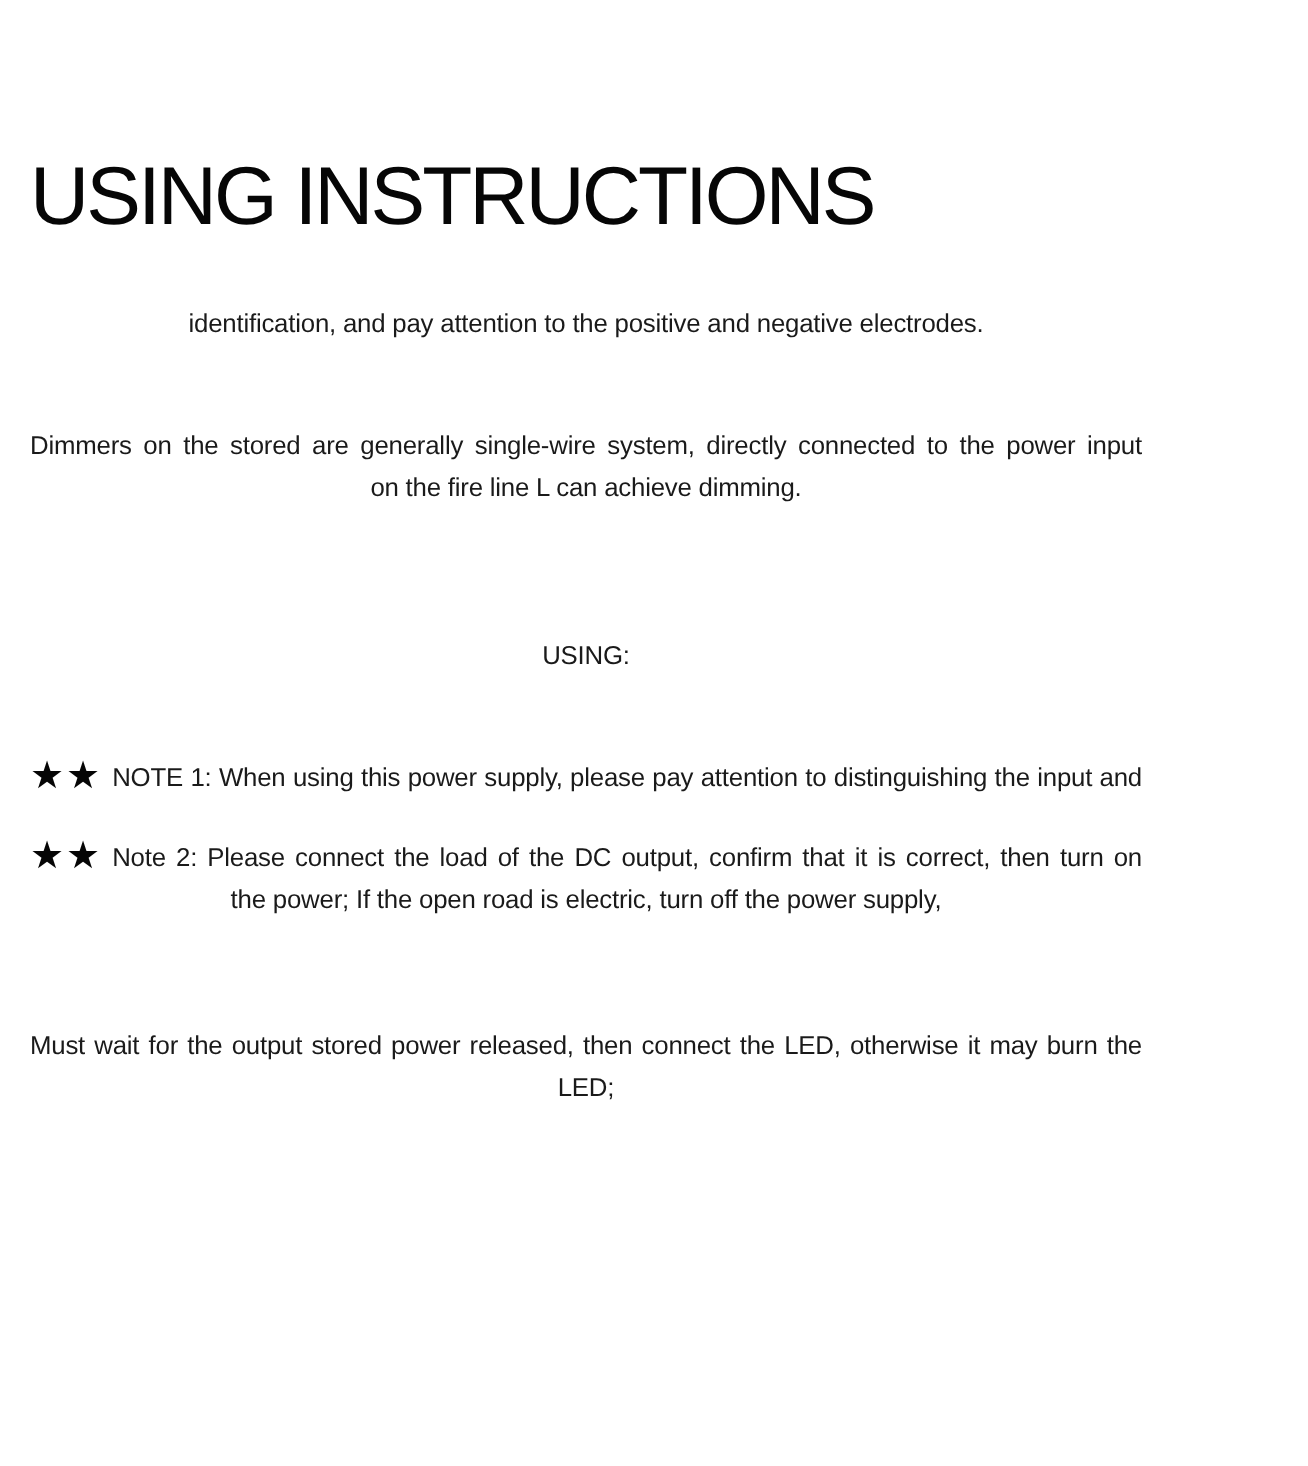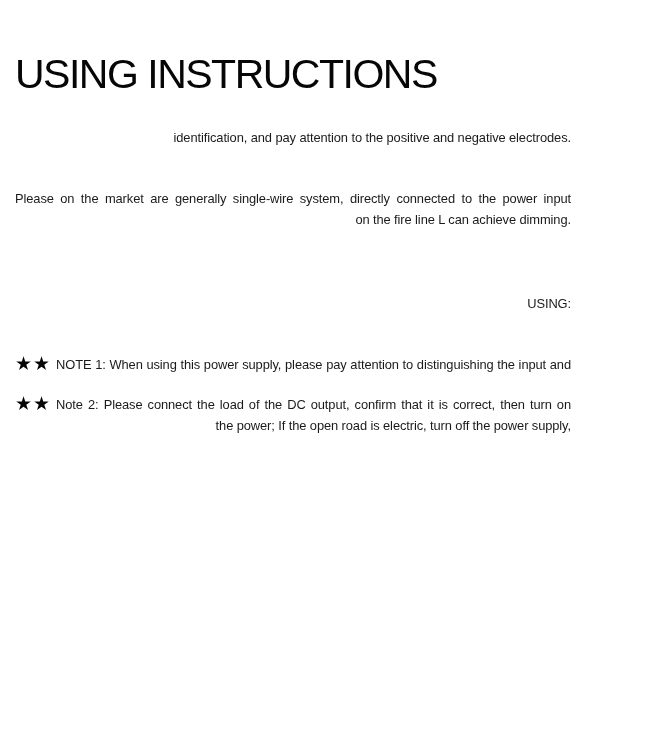--- a/index.html
+++ b/index.html
@@ -6,21 +6,21 @@
     margin: 0;
     padding: 0;
     background: #ffffff;
   }
   .page {
     position: relative;
     width: 654px;
     height: 733px;
     box-sizing: border-box;
     background: #ffffff;
-    padding: 50px 83px 0 15px;
+    padding: 74px 83px 0 15px;
     font-family: "Liberation Sans", sans-serif;
     color: #1a1a1a;
     overflow: hidden;
   }
   .doc-title {
     margin: 0 0 29px 0;
     font-weight: 400;
     font-size: 41px;
     line-height: 48px;
     letter-spacing: -1.5px;
@@ -31,21 +31,21 @@
     margin: 0 0 40px 0;
   }
   .para.gap-xl { margin-bottom: 63px; }
   .para.gap-l  { margin-bottom: 19px; }
   .para.gap-l2 { margin-bottom: 52px; }
   .para.gap-0  { margin-bottom: 0; }
   .line {
     font-size: 12.9px;
     line-height: 21px;
     letter-spacing: -0.1px;
-    text-align: right;
+    text-align: center;
   }
   .line.just {
     text-align: justify;
     text-align-last: justify;
   }
   .stars {
     display: inline-block;
     font-size: 19px;
     line-height: 1;
     letter-spacing: 1px;
@@ -59,35 +59,39 @@
 
 <div class="page">
 
   <h1 class="doc-title">USING INSTRUCTIONS</h1>
 
   <div class="para">
     <div class="line">identification, and pay attention to the positive and negative electrodes.</div>
   </div>
 
   <div class="para gap-xl">
-    <div class="line just">Please on the market are generally single-wire system, directly connected to the power input</div>
+    <div class="line just">Dimmers on the stored are generally single-wire system, directly connected to the power input</div>
     <div class="line">on the fire line L can achieve dimming.</div>
   </div>
 
   <div class="para">
     <div class="line">USING:</div>
   </div>
 
   <div class="para gap-l">
     <div class="line just">
       <span class="stars">★★</span><span>NOTE 1: When using this power supply, please pay attention to distinguishing the input and</span>
     </div>
   </div>
 
   <div class="para gap-l2">
     <div class="line just">
       <span class="stars">★★</span><span>Note 2: Please connect the load of the DC output, confirm that it is correct, then turn on</span>
     </div>
     <div class="line">the power; If the open road is electric, turn off the power supply,</div>
   </div>
 
+  <div class="para gap-0">
+    <div class="line just">Must wait for the output stored power released, then connect the LED, otherwise it may burn the</div>
+    <div class="line">LED;</div>
+  </div>
 
 </div>
 
 </body></html>

